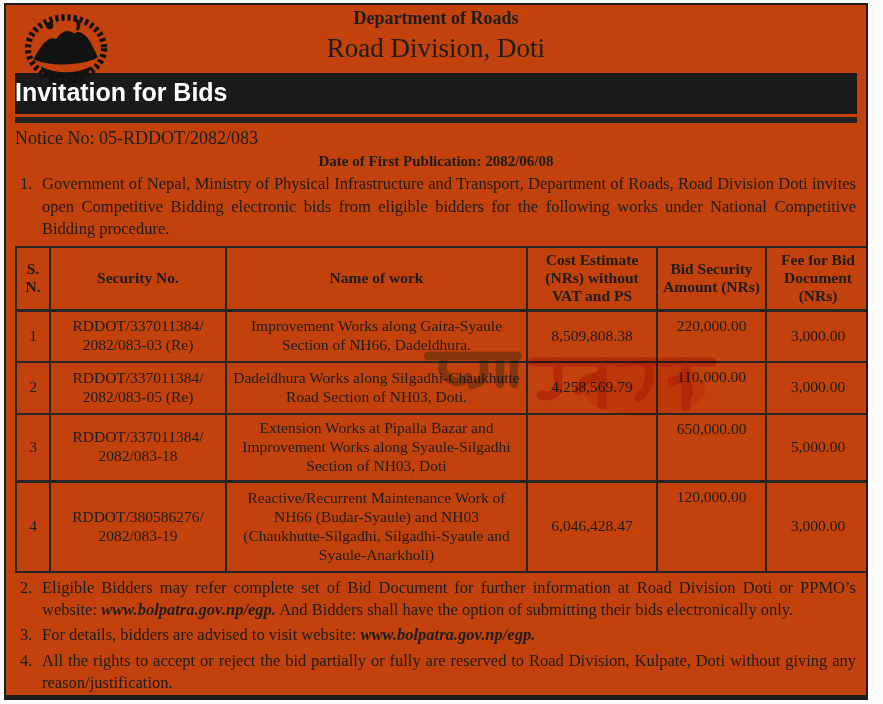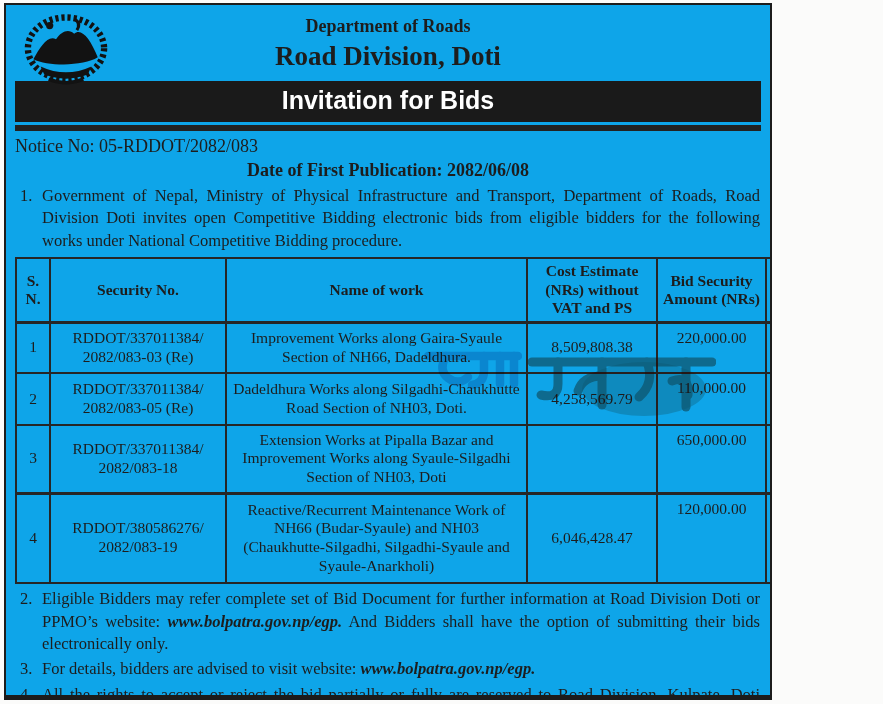--- a/index.html
+++ b/index.html
@@ -4,42 +4,42 @@
 <style>
   * { box-sizing: border-box; }
   html,body { margin:0; padding:0; }
   body {
     width: 883px; height: 704px; position: relative;
     background: #fbfbfa;
     font-family: "Liberation Serif", serif;
     color: #1d1d1d;
   }
   .sheet {
-    position: absolute; left: 4px; top: 3px; width: 768px; height: 697px;
+    position: absolute; left: 4px; top: 3px; width: 864px; height: 697px;
     border: 2px solid #1c1c1c;
     border-bottom-width: 5px;
-    background: #0ea5e9;
-    padding: 8px 9px 0 9px;
+    background: #c2410c;
+    padding: 0 9px 0 9px;
     overflow: hidden;
   }
   
   .logo {
     position: absolute; left: 14px; top: 7px; width: 92px; height: 78px;
   }
   .hdr { text-align: center; }
   .dept  { font-size: 18px; font-weight: bold; margin-top: 3px; line-height: 1.2; }
-  .divtl { font-size: 27px; font-weight: bold; margin-top: 3px; line-height: 1.15; }
+  .divtl { font-size: 27px; font-weight: normal; margin-top: 3px; line-height: 1.15; }
   .banner {
     margin: 9px 0 0 0; background: #1a1a1a; color: #ffffff;
     font-family: "Liberation Sans", sans-serif; font-weight: bold;
-    font-size: 25px; text-align: center; padding: 5px 0 7px 0;
+    font-size: 25px; padding: 5px 0 7px 0;
   }
   .banner-strip { height: 6px; background: #222; margin-top: 3px; }
   .notice  { font-size: 18px;   margin-top: 5px;  line-height: 1.2; }
-  .pubdate { text-align: center; font-size: 18px; font-weight: bold; margin-top: 3px; line-height: 1.2; }
+  .pubdate { text-align: center; font-size: 15px; font-weight: bold; margin-top: 3px; line-height: 1.2; }
 
   
   .numitem { display: flex; font-size: 16.5px; line-height: 1.36; margin-top: 3px; }
   .numitem .n { flex: 0 0 27px; padding-left: 5px; }
   .numitem .t { flex: 1; text-align: justify; padding-right: 1px; }
   .url { font-weight: bold; font-style: italic; }
 
   
   table.bids {
     border-collapse: collapse; width: 854px; margin-top: 5px;

